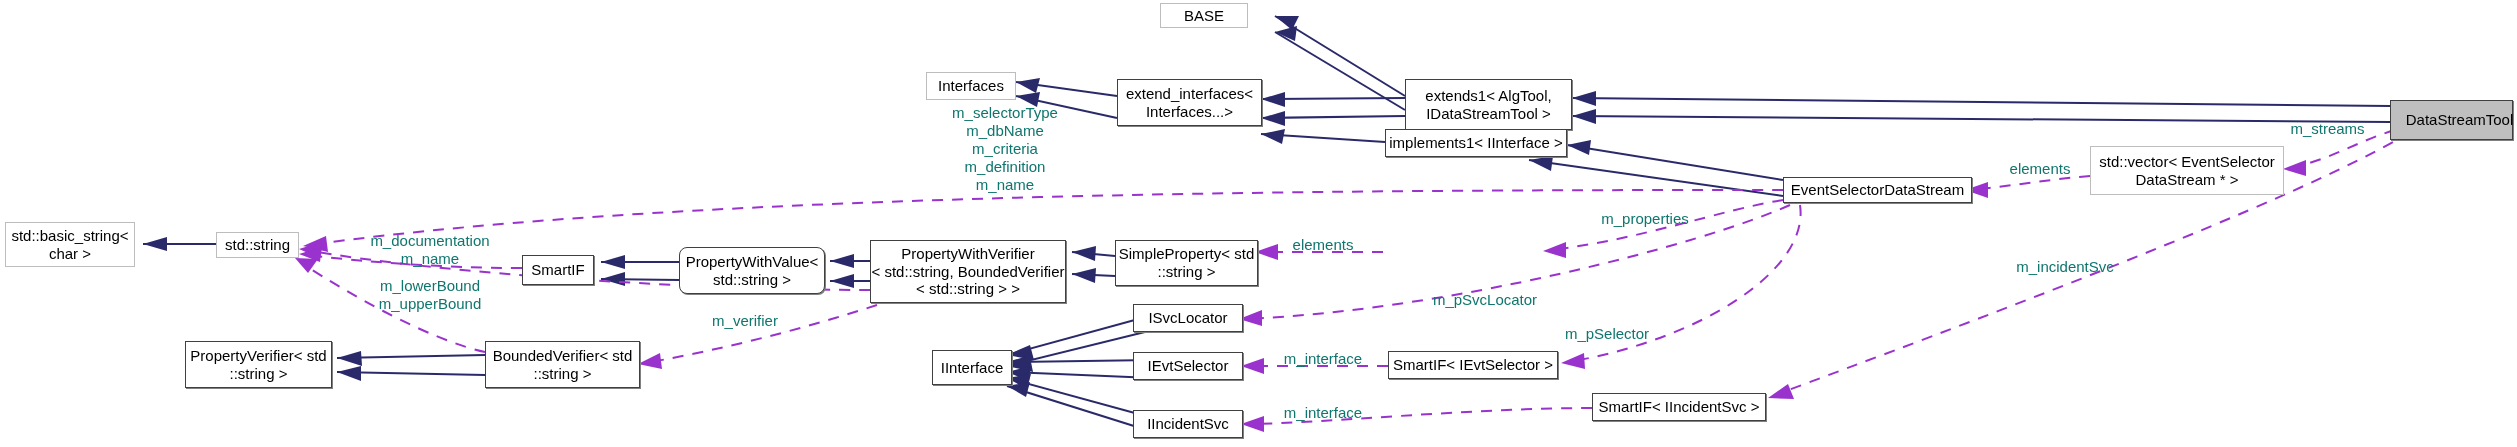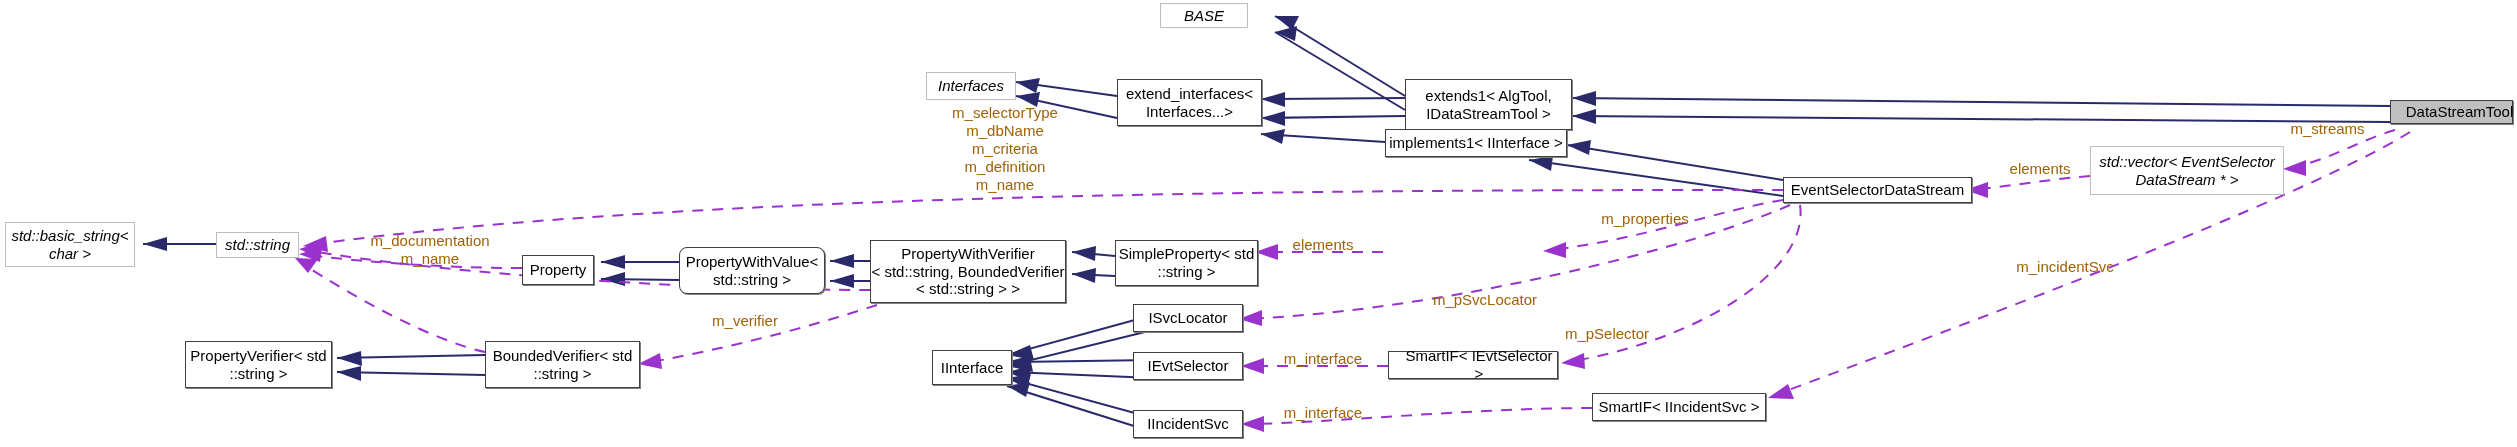--- a/index.html
+++ b/index.html
@@ -4,24 +4,24 @@
 <style>
   html,body{margin:0;padding:0;background:#ffffff;}
   #canvas{position:relative;width:2517px;height:447px;background:#ffffff;
           font-family:"Liberation Sans","DejaVu Sans",sans-serif;overflow:hidden;}
   .node{position:absolute;box-sizing:border-box;display:flex;align-items:center;
         justify-content:center;text-align:center;color:#000;line-height:1.18;
         font-size:15px;background:#ffffff;white-space:pre-line;}
   
   .node.solid{border:1.5px solid #404040;box-shadow:1px 1px 0 0 #808080;}
   
-  .node.light{border:1.5px solid #bdbdbd;font-style:italic;}
+  .node.light{border:1.5px solid #bdbdbd;}
   
   .node.focus{border:1.5px solid #404040;background:#bfbfbf;box-shadow:1px 1px 0 0 #808080;}
-  .edge-label{position:absolute;font-size:15px;color:#a16207;text-align:center;
+  .edge-label{position:absolute;font-size:15px;color:#0f766e;text-align:center;
               line-height:1.2;white-space:pre-line;}
   svg.wires{position:absolute;left:0;top:0;width:2517px;height:447px;
             pointer-events:none;overflow:visible;}
   .inh{fill:none;stroke:#2a2a6a;stroke-width:2;}
   .use{fill:none;stroke:#9a32cd;stroke-width:2;stroke-dasharray:11 9;}
   .inh-head{fill:#2a2a6a;}
   .use-head{fill:#9a32cd;}
 </style>
 </head>
 <body>
@@ -151,28 +151,28 @@
   <div class="node solid" style="left:1405px;top:79px;width:167px;height:51px;">extends1&lt; AlgTool,
 IDataStreamTool &gt;</div>
 
   <div class="node solid" style="left:1385px;top:129px;width:182px;height:28px;">implements1&lt; IInterface &gt;</div>
 
   <div class="node solid" style="left:1783px;top:177px;width:189px;height:26px;">EventSelectorDataStream</div>
 
   <div class="node light" style="left:2090px;top:146px;width:194px;height:49px;">std::vector&lt; EventSelector
 DataStream * &gt;</div>
 
-  <div class="node focus" style="left:2390px;top:100px;width:123px;height:24px;padding-left:16px;">DataStreamTool</div>
+  <div class="node focus" style="left:2390px;top:100px;width:123px;height:40px;padding-left:16px;">DataStreamTool</div>
 
   <div class="node light" style="left:5px;top:222px;width:130px;height:45px;">std::basic_string&lt;
 char &gt;</div>
 
   <div class="node light" style="left:216px;top:232px;width:83px;height:26px;">std::string</div>
 
-  <div class="node solid" style="left:522px;top:255px;width:72px;height:30px;">Property</div>
+  <div class="node solid" style="left:522px;top:255px;width:72px;height:30px;">SmartIF</div>
 
   <div class="node solid" style="left:679px;top:247px;width:146px;height:47px;border-radius:8px;">PropertyWithValue&lt;
 std::string &gt;</div>
 
   <div class="node solid" style="left:870px;top:240px;width:196px;height:63px;">PropertyWithVerifier
 &lt; std::string, BoundedVerifier
 &lt; std::string &gt; &gt;</div>
 
   <div class="node solid" style="left:1115px;top:240px;width:143px;height:46px;">SimpleProperty&lt; std
 ::string &gt;</div>
@@ -185,33 +185,35 @@
 ::string &gt;</div>
 
   <div class="node solid" style="left:932px;top:350px;width:80px;height:35px;">IInterface</div>
 
   <div class="node solid" style="left:1133px;top:304px;width:110px;height:28px;">ISvcLocator</div>
 
   <div class="node solid" style="left:1133px;top:352px;width:110px;height:28px;">IEvtSelector</div>
 
   <div class="node solid" style="left:1133px;top:410px;width:110px;height:28px;">IIncidentSvc</div>
 
-  <div class="node solid" style="left:1388px;top:351px;width:170px;height:28px;padding-left:12px;">SmartIF&lt; IEvtSelector &gt;</div>
+  <div class="node solid" style="left:1388px;top:351px;width:170px;height:28px;">SmartIF&lt; IEvtSelector &gt;</div>
 
   <div class="node solid" style="left:1592px;top:393px;width:174px;height:28px;">SmartIF&lt; IIncidentSvc &gt;</div>
 
   <div class="edge-label" style="left:920px;top:104px;width:170px;">m_selectorType
 m_dbName
 m_criteria
 m_definition
 m_name</div>
 
   <div class="edge-label" style="left:340px;top:232px;width:180px;">m_documentation
 m_name</div>
 
+  <div class="edge-label" style="left:340px;top:277px;width:180px;">m_lowerBound
+m_upperBound</div>
 
   <div class="edge-label" style="left:690px;top:312px;width:110px;">m_verifier</div>
 
   <div class="edge-label" style="left:1283px;top:236px;width:80px;">elements</div>
 
   <div class="edge-label" style="left:1995px;top:160px;width:90px;">elements</div>
 
   <div class="edge-label" style="left:1580px;top:210px;width:130px;">m_properties</div>
 
   <div class="edge-label" style="left:1410px;top:291px;width:150px;">m_pSvcLocator</div>

